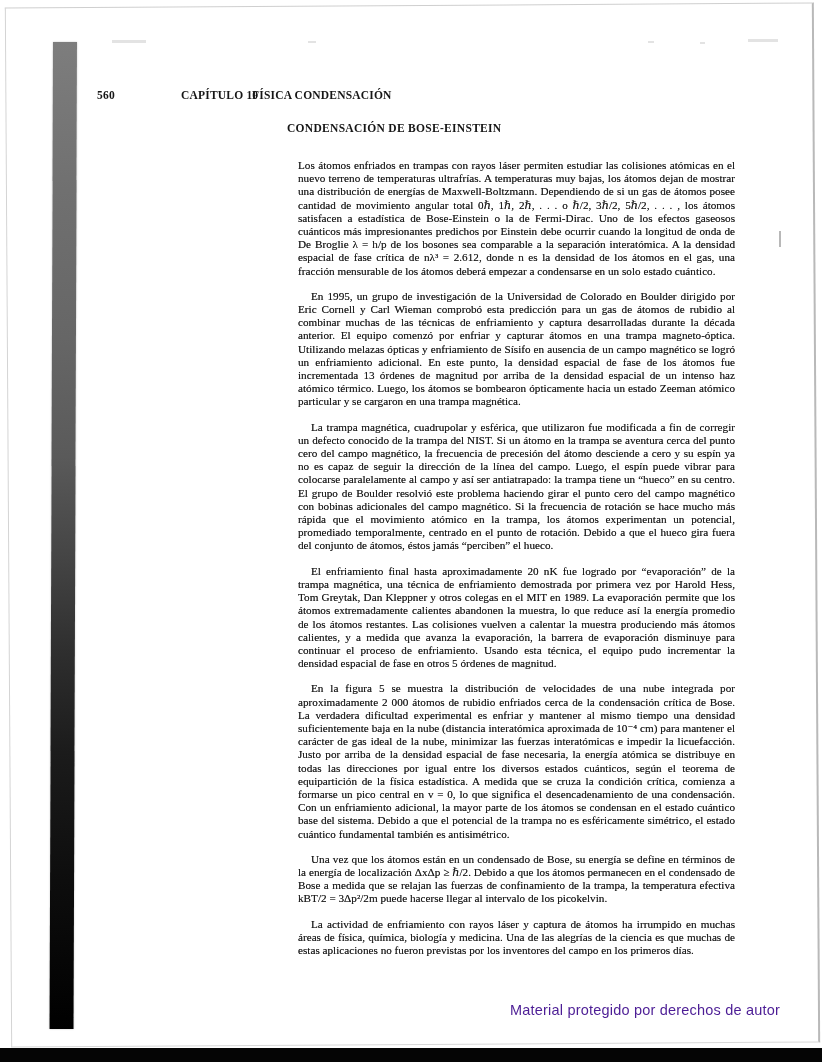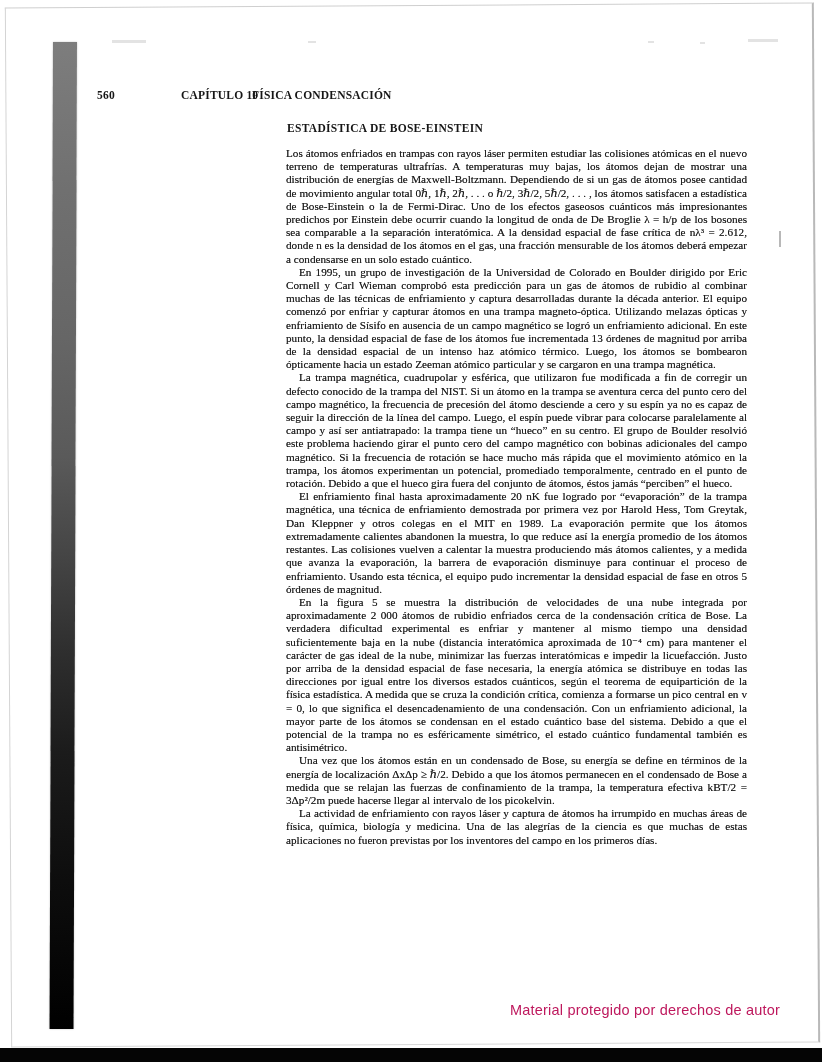--- a/index.html
+++ b/index.html
@@ -108,35 +108,35 @@
     left: 286px;
     top: 147px;
     width: 461px;
     font-size: 11.2px;
     line-height: 13.2px;
     color: #1b1b1b;
     text-align: justify;
     text-shadow: 0 0 0.4px rgba(20,20,20,0.65);
   }
   .body-col p {
-    margin: 0;
+    margin: 12px;
     text-indent: 13px;
   }
   .body-col p:first-child {
     text-indent: 0;
   }
   .watermark {
     position: absolute;
     left: 480px;
     top: 1002px;
     width: 300px;
     text-align: right;
     font-family: "Liberation Sans", "DejaVu Sans", sans-serif;
     font-size: 14.5px;
-    color: #be185d;
+    color: #4c1d95;
     letter-spacing: 0.2px;
     white-space: nowrap;
   }
 </style>
 </head>
 <body>
 
 <div class="scan">
 
   <div class="page-border"></div>
@@ -149,21 +149,21 @@
   <div class="artifact a4"></div>
   <div class="artifact a5"></div>
   <div class="tick-right"></div>
 
   <div class="running-head">
     <span class="pagenum">560</span>
     <span class="chapter">CAPÍTULO 10</span>
     <span class="subject">FÍSICA CONDENSACIÓN</span>
   </div>
 
-  <h2 class="section-title">ESTADÍSTICA DE BOSE-EINSTEIN</h2>
+  <h2 class="section-title">CONDENSACIÓN DE BOSE-EINSTEIN</h2>
 
   <div class="body-col">
     <p>Los átomos enfriados en trampas con rayos láser permiten estudiar las colisiones atómicas en el nuevo terreno de temperaturas ultrafrías. A temperaturas muy bajas, los átomos dejan de mostrar una distribución de energías de Maxwell-Boltzmann. Dependiendo de si un gas de átomos posee cantidad de movimiento angular total 0ℏ, 1ℏ, 2ℏ, . . . o ℏ/2, 3ℏ/2, 5ℏ/2, . . . , los átomos satisfacen a estadística de Bose-Einstein o la de Fermi-Dirac. Uno de los efectos gaseosos cuánticos más impresionantes predichos por Einstein debe ocurrir cuando la longitud de onda de De Broglie λ = h/p de los bosones sea comparable a la separación interatómica. A la densidad espacial de fase crítica de nλ³ = 2.612, donde n es la densidad de los átomos en el gas, una fracción mensurable de los átomos deberá empezar a condensarse en un solo estado cuántico.</p>
     <p>En 1995, un grupo de investigación de la Universidad de Colorado en Boulder dirigido por Eric Cornell y Carl Wieman comprobó esta predicción para un gas de átomos de rubidio al combinar muchas de las técnicas de enfriamiento y captura desarrolladas durante la década anterior. El equipo comenzó por enfriar y capturar átomos en una trampa magneto-óptica. Utilizando melazas ópticas y enfriamiento de Sísifo en ausencia de un campo magnético se logró un enfriamiento adicional. En este punto, la densidad espacial de fase de los átomos fue incrementada 13 órdenes de magnitud por arriba de la densidad espacial de un intenso haz atómico térmico. Luego, los átomos se bombearon ópticamente hacia un estado Zeeman atómico particular y se cargaron en una trampa magnética.</p>
     <p>La trampa magnética, cuadrupolar y esférica, que utilizaron fue modificada a fin de corregir un defecto conocido de la trampa del NIST. Si un átomo en la trampa se aventura cerca del punto cero del campo magnético, la frecuencia de precesión del átomo desciende a cero y su espín ya no es capaz de seguir la dirección de la línea del campo. Luego, el espín puede vibrar para colocarse paralelamente al campo y así ser antiatrapado: la trampa tiene un “hueco” en su centro. El grupo de Boulder resolvió este problema haciendo girar el punto cero del campo magnético con bobinas adicionales del campo magnético. Si la frecuencia de rotación se hace mucho más rápida que el movimiento atómico en la trampa, los átomos experimentan un potencial, promediado temporalmente, centrado en el punto de rotación. Debido a que el hueco gira fuera del conjunto de átomos, éstos jamás “perciben” el hueco.</p>
     <p>El enfriamiento final hasta aproximadamente 20 nK fue logrado por “evaporación” de la trampa magnética, una técnica de enfriamiento demostrada por primera vez por Harold Hess, Tom Greytak, Dan Kleppner y otros colegas en el MIT en 1989. La evaporación permite que los átomos extremadamente calientes abandonen la muestra, lo que reduce así la energía promedio de los átomos restantes. Las colisiones vuelven a calentar la muestra produciendo más átomos calientes, y a medida que avanza la evaporación, la barrera de evaporación disminuye para continuar el proceso de enfriamiento. Usando esta técnica, el equipo pudo incrementar la densidad espacial de fase en otros 5 órdenes de magnitud.</p>
     <p>En la figura 5 se muestra la distribución de velocidades de una nube integrada por aproximadamente 2 000 átomos de rubidio enfriados cerca de la condensación crítica de Bose. La verdadera dificultad experimental es enfriar y mantener al mismo tiempo una densidad suficientemente baja en la nube (distancia interatómica aproximada de 10⁻⁴ cm) para mantener el carácter de gas ideal de la nube, minimizar las fuerzas interatómicas e impedir la licuefacción. Justo por arriba de la densidad espacial de fase necesaria, la energía atómica se distribuye en todas las direcciones por igual entre los diversos estados cuánticos, según el teorema de equipartición de la física estadística. A medida que se cruza la condición crítica, comienza a formarse un pico central en v = 0, lo que significa el desencadenamiento de una condensación. Con un enfriamiento adicional, la mayor parte de los átomos se condensan en el estado cuántico base del sistema. Debido a que el potencial de la trampa no es esféricamente simétrico, el estado cuántico fundamental también es antisimétrico.</p>
     <p>Una vez que los átomos están en un condensado de Bose, su energía se define en términos de la energía de localización ΔxΔp ≥ ℏ/2. Debido a que los átomos permanecen en el condensado de Bose a medida que se relajan las fuerzas de confinamiento de la trampa, la temperatura efectiva kBT/2 = 3Δp²/2m puede hacerse llegar al intervalo de los picokelvin.</p>
     <p>La actividad de enfriamiento con rayos láser y captura de átomos ha irrumpido en muchas áreas de física, química, biología y medicina. Una de las alegrías de la ciencia es que muchas de estas aplicaciones no fueron previstas por los inventores del campo en los primeros días.</p>
   </div>

